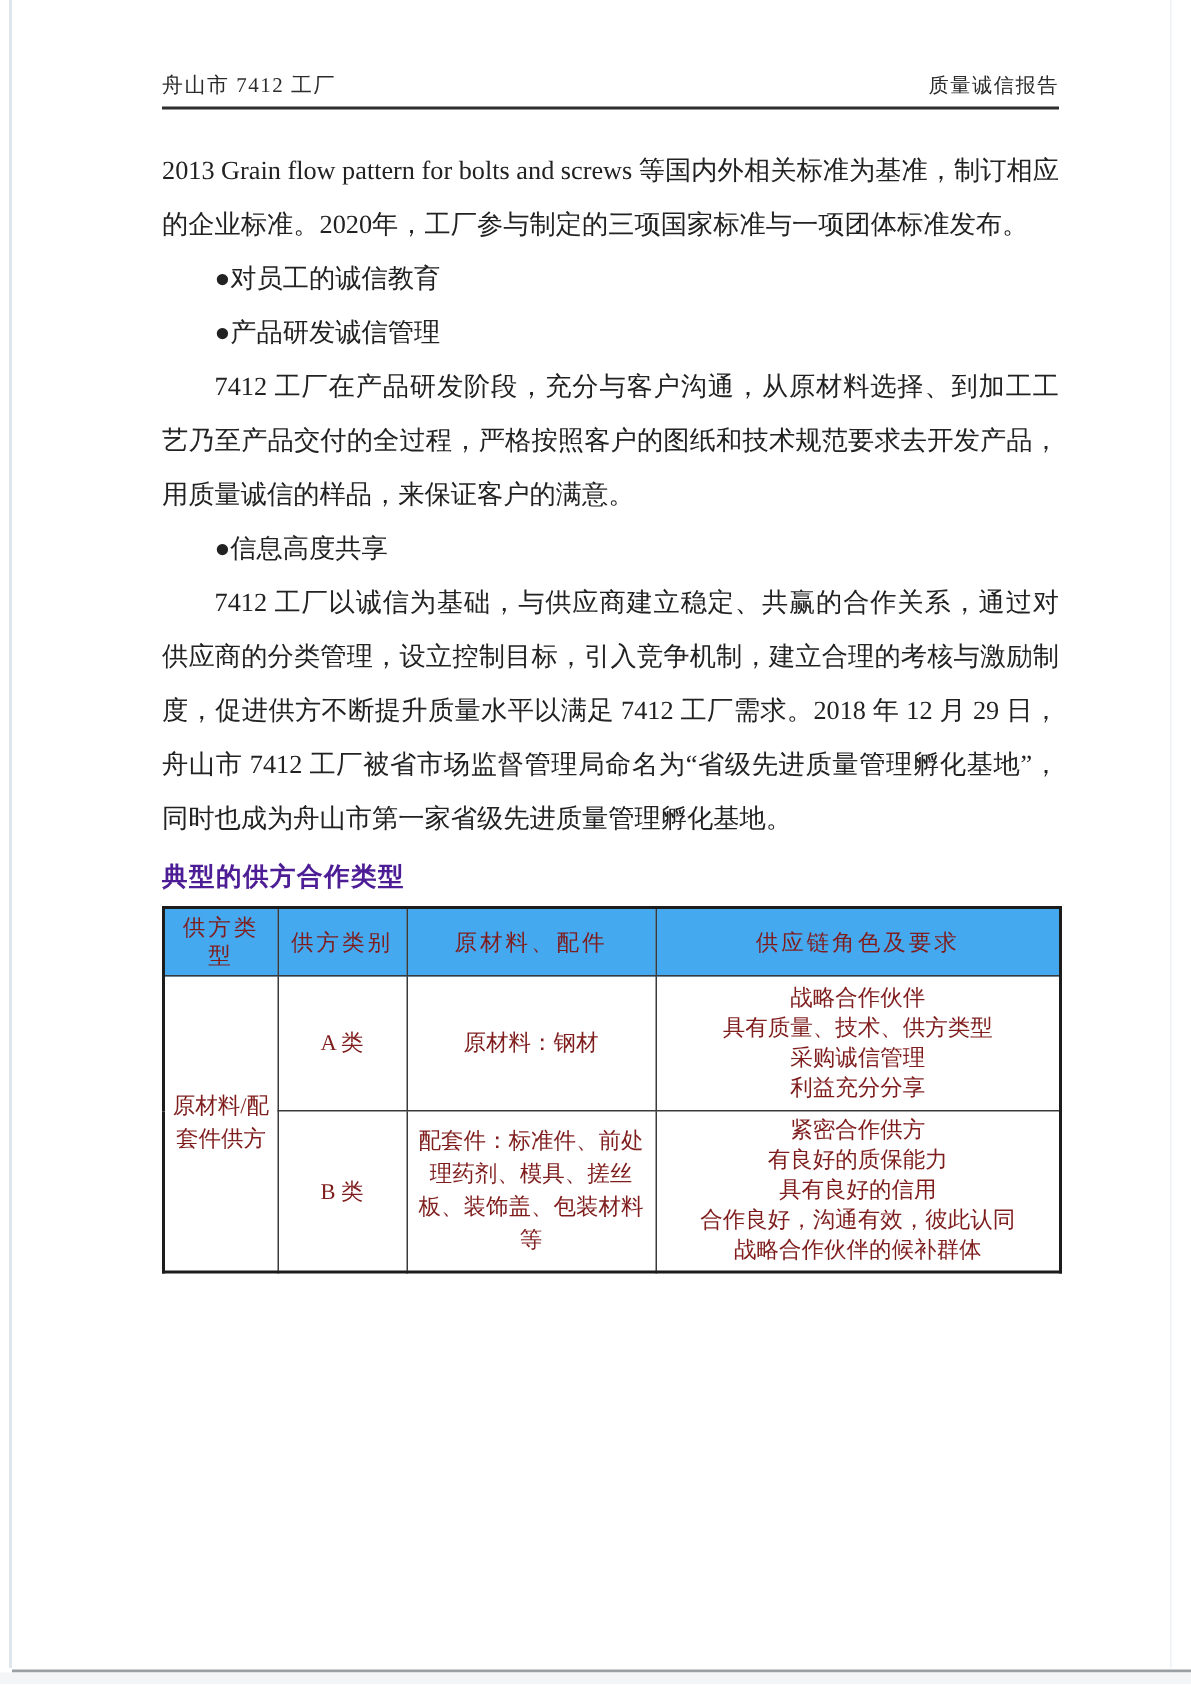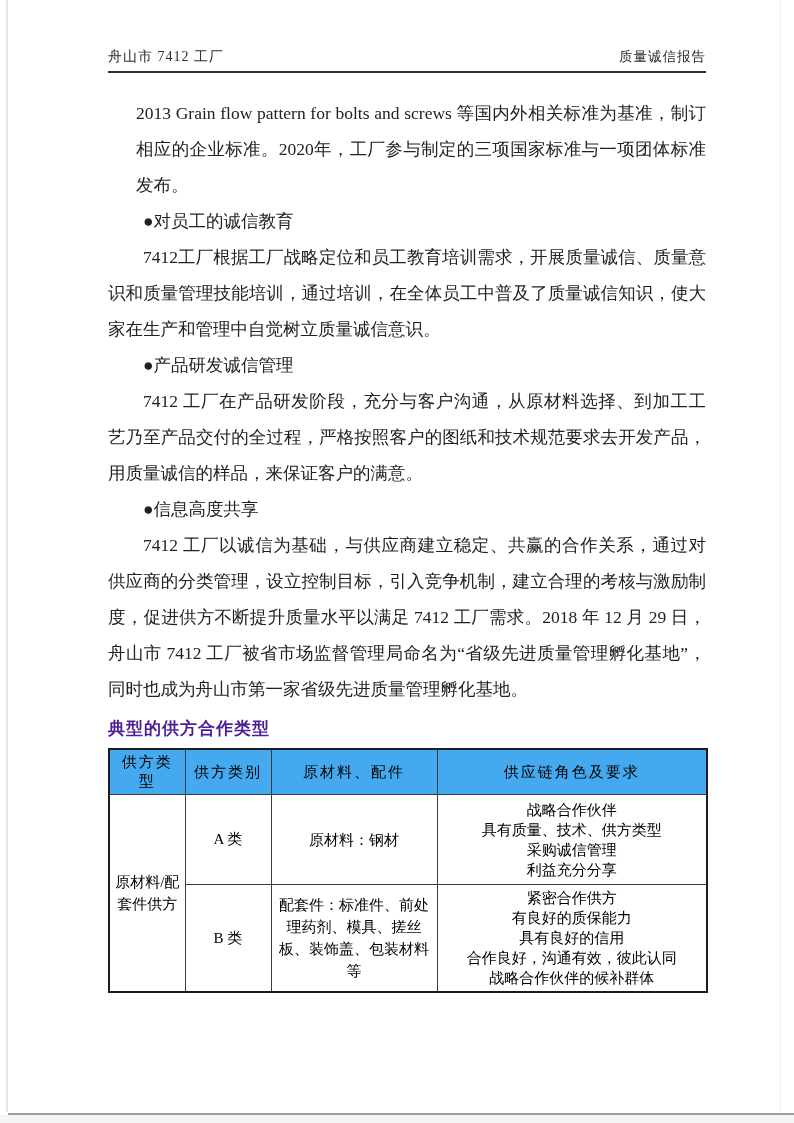--- a/index.html
+++ b/index.html
@@ -37,34 +37,34 @@
     padding-bottom:5px;
     font-size:14px; color:#2b2b2b;
   }
   .doc-header .left { letter-spacing:1px; }
   .doc-header .right { font-size:13.5px; letter-spacing:1px; }
   .body-text { font-size:17.5px; line-height:36px; color:#222; }
   p.para {
     margin:0; text-align:justify; text-indent:2em;
   }
   p.para.no-indent { text-indent:0; }
-  p.first-para { margin-top:22px;margin-left:28px; }
+  p.first-para { margin-top:22px; }
   .section-heading {
     margin:0; font-size:18px; font-weight:bold; line-height:36px;
     color:#1f1f1f; letter-spacing:0.5px;
   }
   .bullet-line { margin:0; line-height:36px; text-indent:0; }
   .gap-before { margin-top:8px; }
   .table-title {
     margin:10px 0 8px 0; text-align:left;
     font-size:17px; font-weight:bold; letter-spacing:1px; color:#4c1d95;
   }
   table.supplier-table {
     border-collapse:collapse; width:598px; table-layout:fixed;
-    font-size:15px; color:#000000;
+    font-size:15px; color:#7f1d1d;
     border:2px solid #1c1c1c;
   }
   table.supplier-table th, table.supplier-table td {
     border:1px solid #3a3a3a;
     text-align:center; vertical-align:middle;
     padding:3px 4px;
     word-break:break-all;
   }
   table.supplier-table th {
     background:#44a9ef;
@@ -96,21 +96,20 @@
     <div class="doc-header">
       <span class="left">舟山市 7412 工厂</span>
       <span class="right">质量诚信报告</span>
     </div>
 
     <div class="body-text">
       <p class="para no-indent first-para">2013 Grain flow pattern for bolts and screws 等国内外相关标准为基准，制订相应的企业标准。2020年，工厂参与制定的三项国家标准与一项团体标准发布。</p>
 
 
       <p class="para bullet-line">●对员工的诚信教育</p>
-      <p class="para">7412工厂根据工厂战略定位和员工教育培训需求，开展质量诚信、质量意识和质量管理技能培训，通过培训，在全体员工中普及了质量诚信知识，使大家在生产和管理中自觉树立质量诚信意识。</p>
 
       <p class="para bullet-line">●产品研发诚信管理</p>
       <p class="para">7412 工厂在产品研发阶段，充分与客户沟通，从原材料选择、到加工工艺乃至产品交付的全过程，严格按照客户的图纸和技术规范要求去开发产品，用质量诚信的样品，来保证客户的满意。</p>
 
       <p class="para bullet-line">●信息高度共享</p>
       <p class="para gap-before">7412 工厂以诚信为基础，与供应商建立稳定、共赢的合作关系，通过对供应商的分类管理，设立控制目标，引入竞争机制，建立合理的考核与激励制度，促进供方不断提升质量水平以满足 7412 工厂需求。2018 年 12 月 29 日，舟山市 7412 工厂被省市场监督管理局命名为“省级先进质量管理孵化基地”，同时也成为舟山市第一家省级先进质量管理孵化基地。</p>
     </div>
 
     <div class="table-title">典型的供方合作类型</div>
 

